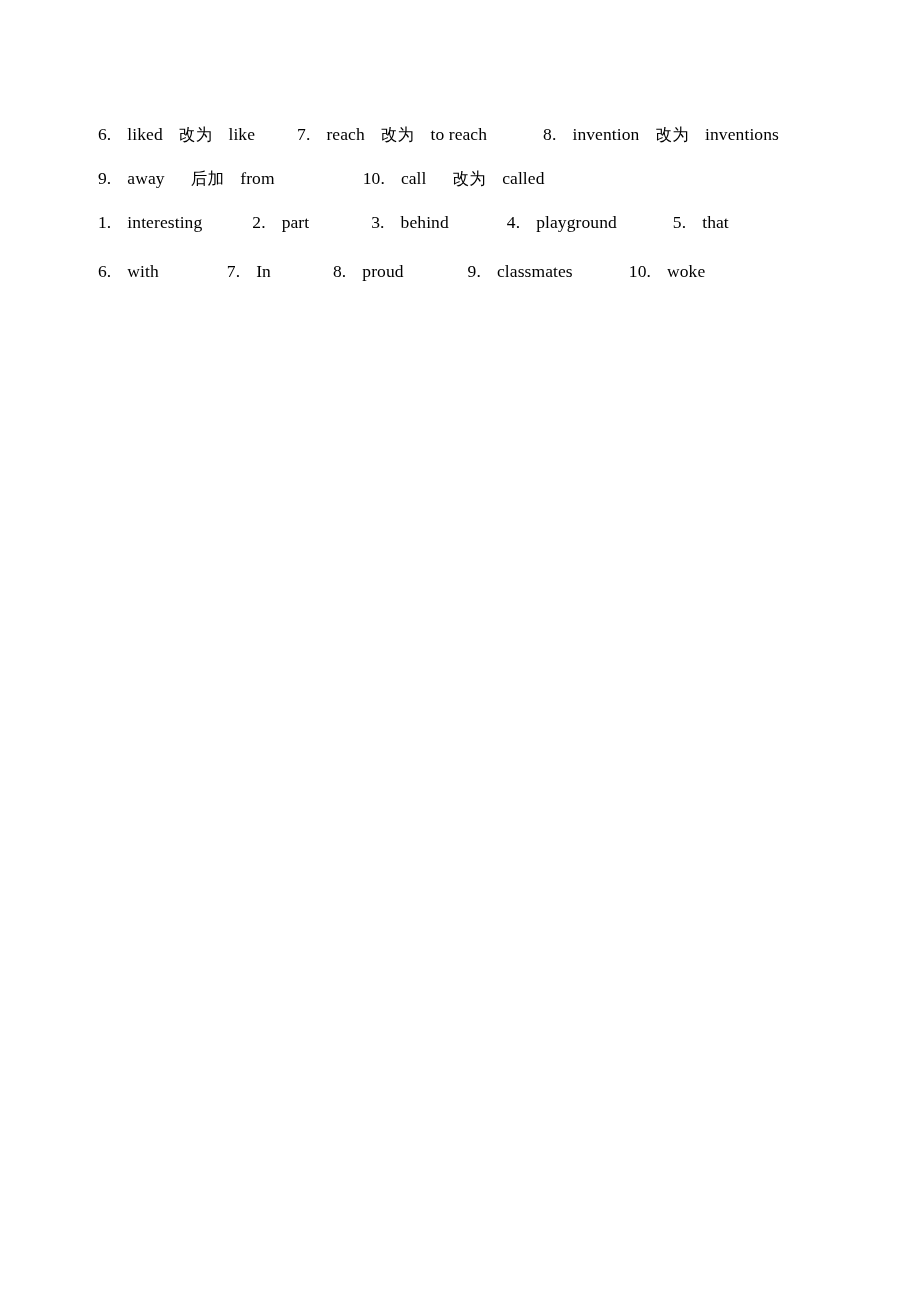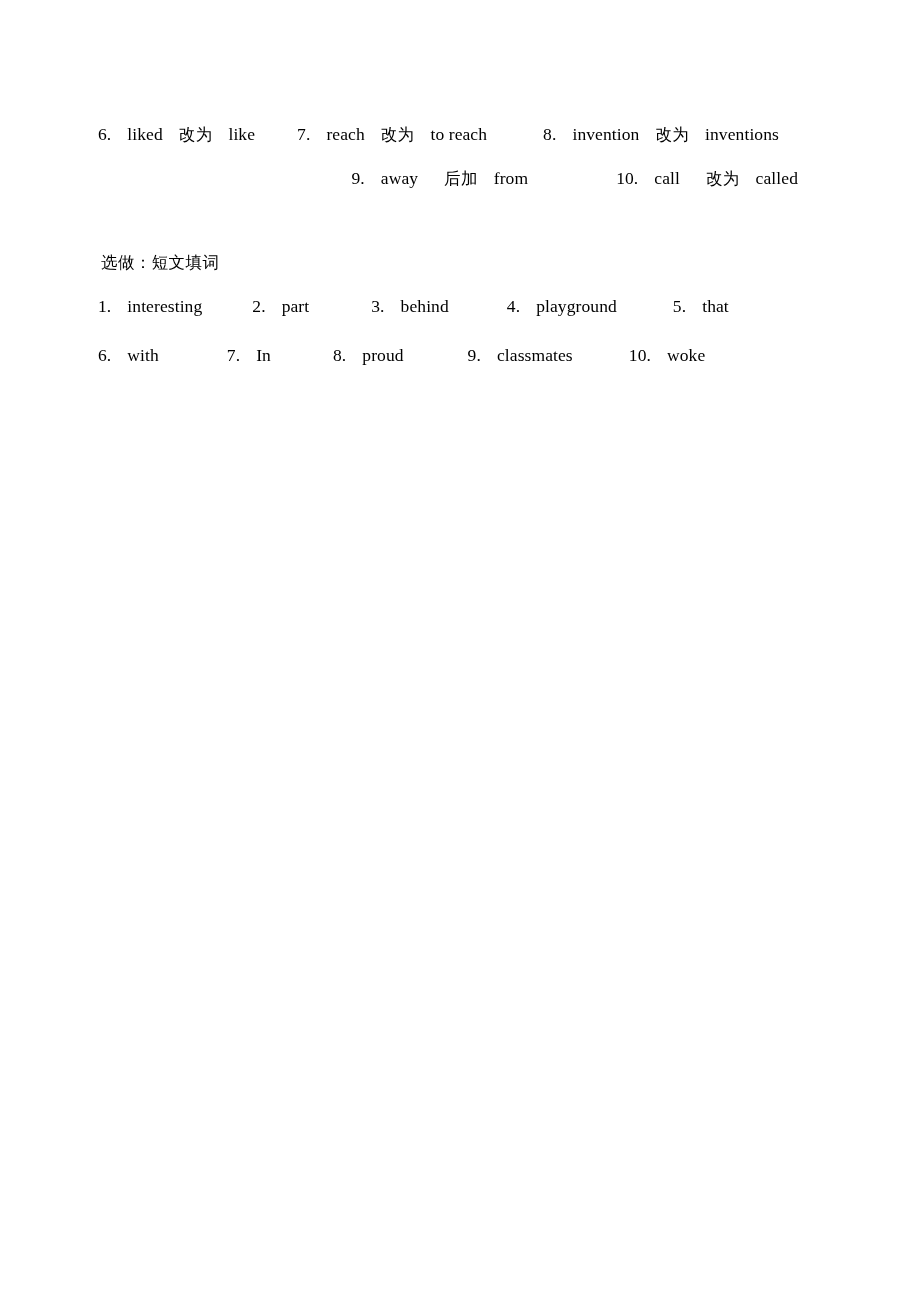--- a/index.html
+++ b/index.html
@@ -68,39 +68,38 @@
     white-space: nowrap;
   }
 
   
   .gap-sm { display: inline-block; width: 16px; }
   .gap-md { display: inline-block; width: 26px; }
   .gap-lg { display: inline-block; width: 42px; }
   .gap-xl { display: inline-block; width: 56px; }
 
   .row-gap-1 { margin-top: 0px; }
-  .row-gap-2 { margin-top: 0px; text-align: right; }
+  .row-gap-2 { margin-top: 0px; }
   .row-gap-4 { margin-top: 0px; }
   .row-gap-5 { margin-top: 5px; text-decoration: underline; }
 </style>
 </head>
 <body>
 
 <div class="page">
   <div class="content">
 
     <div class="ans-line row-gap-1">
       <span class="item"><span>6.</span><span class="gap-sm"></span><span>liked</span><span class="gap-sm"></span><span class="cjk">改为</span><span class="gap-sm"></span><span>like</span></span><span class="gap-lg"></span><span class="item"><span>7.</span><span class="gap-sm"></span><span>reach</span><span class="gap-sm"></span><span class="cjk">改为</span><span class="gap-sm"></span><span>to reach</span></span><span class="gap-xl"></span><span class="item"><span>8.</span><span class="gap-sm"></span><span>invention</span><span class="gap-sm"></span><span class="cjk">改为</span><span class="gap-sm"></span><span>inventions</span></span>
     </div>
 
     <div class="ans-line row-gap-2">
       <span class="item"><span>9.</span><span class="gap-sm"></span><span>away</span><span class="gap-md"></span><span class="cjk">后加</span><span class="gap-sm"></span><span>from</span></span><span style="display:inline-block;width:88px"></span><span class="item"><span>10.</span><span class="gap-sm"></span><span>call</span><span class="gap-md"></span><span class="cjk">改为</span><span class="gap-sm"></span><span>called</span></span>
     </div>
 
-    <div class="section-heading">选做：短文填词</div>
 
     <div class="ans-line row-gap-4">
       <span class="item"><span>1.</span><span class="gap-sm"></span><span>interesting</span></span><span style="display:inline-block;width:50px"></span><span class="item"><span>2.</span><span class="gap-sm"></span><span>part</span></span><span style="display:inline-block;width:62px"></span><span class="item"><span>3.</span><span class="gap-sm"></span><span>behind</span></span><span style="display:inline-block;width:58px"></span><span class="item"><span>4.</span><span class="gap-sm"></span><span>playground</span></span><span style="display:inline-block;width:56px"></span><span class="item"><span>5.</span><span class="gap-sm"></span><span>that</span></span>
     </div>
 
     <div class="ans-line row-gap-5">
       <span class="item"><span>6.</span><span class="gap-sm"></span><span>with</span></span><span style="display:inline-block;width:68px"></span><span class="item"><span>7.</span><span class="gap-sm"></span><span>In</span></span><span style="display:inline-block;width:62px"></span><span class="item"><span>8.</span><span class="gap-sm"></span><span>proud</span></span><span style="display:inline-block;width:64px"></span><span class="item"><span>9.</span><span class="gap-sm"></span><span>classmates</span></span><span style="display:inline-block;width:56px"></span><span class="item"><span>10.</span><span class="gap-sm"></span><span>woke</span></span>
     </div>
 
   </div>

